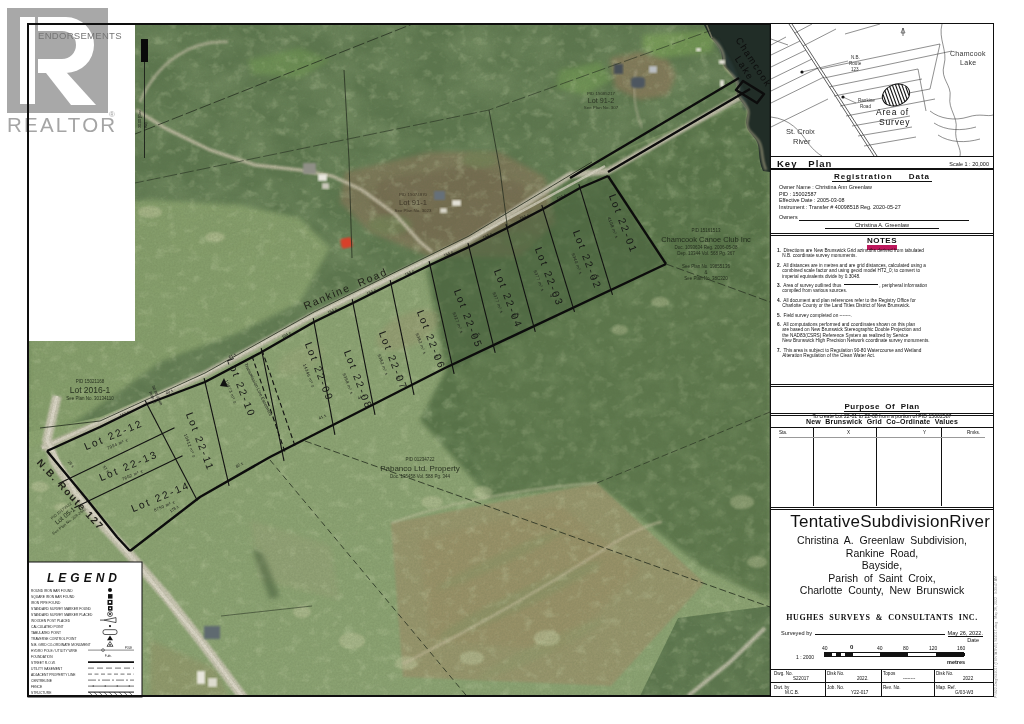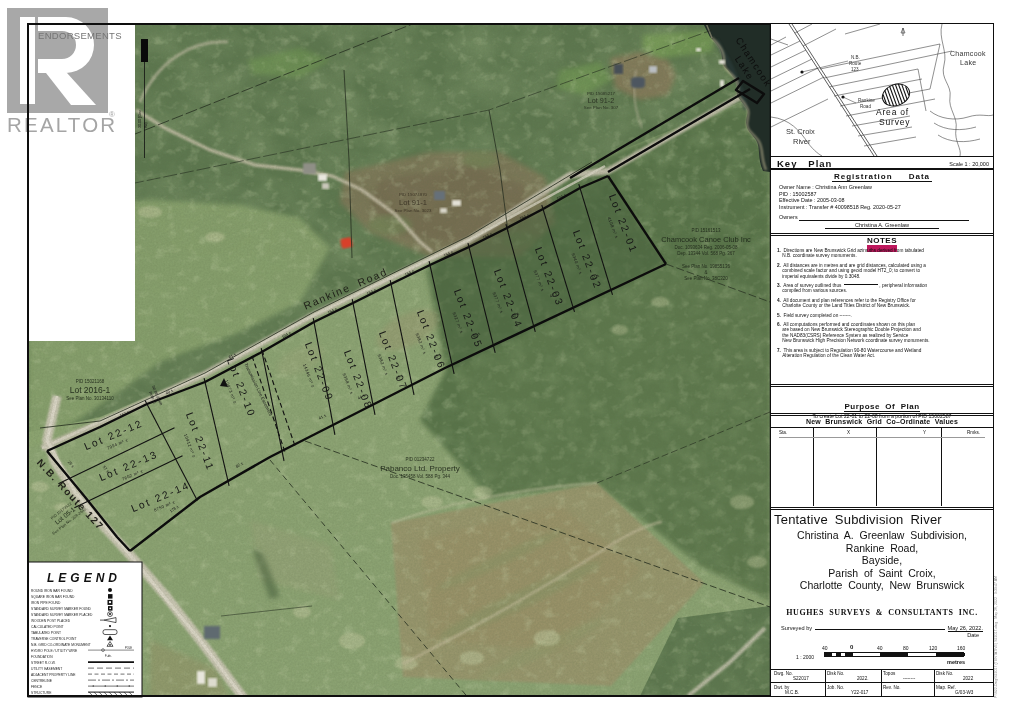--- a/index.html
+++ b/index.html
@@ -520,21 +520,21 @@
       </div>
 <div style="position:absolute;left:0;top:146px;width:222px;height:79px;">
 <div style="text-align:center;font-size:8px;font-weight:bold;letter-spacing:1px;margin-top:2px;"><span style="border-bottom:1px solid #111;padding:0 2px;">Registration&nbsp;&nbsp;&nbsp;&nbsp;&nbsp;Data</span></div>
 <div style="font-size:5.4px;line-height:6.6px;margin:3px 0 0 8px;">
 Owner Name : Christina Ann Greenlaw<br>PID : 15002587<br>Effective Date : 2005-03-08<br>Instrument : Transfer # 40098518 Reg. 2020-05-27</div>
 <div style="font-size:5.4px;margin:4px 0 0 8px;">Owners <span style="display:inline-block;width:170px;border-bottom:0.7px solid #111;">&nbsp;</span></div>
 <div style="font-size:5.6px;text-align:center;margin-top:1px;"><span style="border-bottom:0.7px solid #111;padding:0 30px;">Christina  A.  Greenlaw</span></div>
 </div>
 <div style="position:absolute;left:0;top:209px;width:222px;height:2.5px;border-top:1px solid #111;border-bottom:1px solid #111;"></div>
 <div style="position:absolute;left:0;top:212px;width:222px;height:148px;">
-<div style="text-align:center;font-size:8px;font-weight:bold;letter-spacing:0.5px;"><span style="border-bottom:7px solid #be185d;margin-top:28px;">NOTES</span></div>
+<div style="text-align:center;font-size:8px;font-weight:bold;letter-spacing:0.5px;"><span style="border-bottom:5px solid #be185d;margin-top:28px;">NOTES</span></div>
 <div style="font-size:4.7px;line-height:5.4px;margin:3px 4px 0 6px;">
 <div style="margin-bottom:4px;"><b>1.</b>&nbsp; Directions are New Brunswick Grid azimuths derived from tabulated<br>&nbsp;&nbsp;&nbsp;&nbsp;N.B. coordinate survey monuments.</div>
 <div style="margin-bottom:4px;"><b>2.</b>&nbsp; All distances are in metres and are grid distances, calculated using a<br>&nbsp;&nbsp;&nbsp;&nbsp;combined scale factor and using geoid model HT2_0; to convert to<br>&nbsp;&nbsp;&nbsp;&nbsp;imperial equivalents divide by 0.3048.</div>
 <div style="margin-bottom:4px;"><b>3.</b>&nbsp; Area of survey outlined thus &nbsp;<span style="display:inline-block;width:34px;border-bottom:1.6px solid #111;vertical-align:2px;"></span>&nbsp;, peripheral information<br>&nbsp;&nbsp;&nbsp;&nbsp;compiled from various sources.</div>
 <div style="margin-bottom:4px;"><b>4.</b>&nbsp; All document and plan references refer to the Registry Office for<br>&nbsp;&nbsp;&nbsp;&nbsp;Charlotte County or the Land Titles District of New Brunswick.</div>
 <div style="margin-bottom:4px;"><b>5.</b>&nbsp; Field survey completed on -------.</div>
 <div style="margin-bottom:4px;"><b>6.</b>&nbsp; All computations performed and coordinates shown on this plan<br>&nbsp;&nbsp;&nbsp;&nbsp;are based on New Brunswick Stereographic Double Projection and<br>&nbsp;&nbsp;&nbsp;&nbsp;the NAD83(CSRS) Reference System as realized by Service<br>&nbsp;&nbsp;&nbsp;&nbsp;New Brunswick High Precision Network coordinate survey monuments.</div>
 <div><b>7.</b>&nbsp; This area is subject to Regulation 90-80 Watercourse and Wetland<br>&nbsp;&nbsp;&nbsp;&nbsp;Alteration Regulation of the Clean Water Act.</div>
 </div>
       </div>
@@ -552,21 +552,21 @@
 <span style="position:absolute;left:152px;top:2px;font-size:4.6px;">Y</span>
 <span style="position:absolute;left:196px;top:2px;font-size:4.6px;">Rmks.</span>
 <span style="position:absolute;left:42px;top:0;width:1px;height:78px;background:#111;"></span>
 <span style="position:absolute;left:105px;top:0;width:1px;height:78px;background:#111;"></span>
 <span style="position:absolute;left:170px;top:0;width:1px;height:78px;background:#111;"></span>
 <span style="position:absolute;left:8px;top:9px;width:206px;height:0.5px;background:#999;"></span>
 </div>
       </div>
 <div style="position:absolute;left:0;top:483px;width:222px;height:2.5px;border-top:1px solid #111;border-bottom:1px solid #111;"></div>
 <div style="position:absolute;left:0;top:486px;width:222px;">
-<div style="font-size:13px;letter-spacing:0.2px;margin-top:2px;display:flex;justify-content:flex-start;padding:0 3px;gap:7px;">
+<div style="font-size:17px;letter-spacing:0.2px;margin-top:2px;display:flex;justify-content:flex-end;padding:0 3px;">
           <span>Tentative</span>
           <span>Subdivision</span>
           <span>River</span>
         </div>
 <div style="text-align:center;font-size:10.5px;margin-top:2px;line-height:12.5px;">Christina&nbsp; A.&nbsp; Greenlaw&nbsp; Subdivision,<br>Rankine&nbsp; Road,<br>Bayside,<br>Parish&nbsp; of&nbsp; Saint&nbsp; Croix,<br>Charlotte&nbsp; County,&nbsp; New&nbsp; Brunswick</div>
 <div style="text-align:center;font-size:8px;font-weight:bold;margin-top:16px;font-family:'Liberation Serif',serif;letter-spacing:0.6px;">HUGHES&nbsp; SURVEYS&nbsp; &amp;&nbsp; CONSULTANTS&nbsp; INC.</div>
 <div style="position:relative;font-size:5.6px;margin-top:8px;">
 <span style="position:absolute;left:10px;">Surveyed by</span>
 <span style="position:absolute;left:44px;top:4px;width:130px;border-bottom:0.7px solid #111;"></span>
 <span style="position:absolute;right:10px;border-bottom:0.7px solid #111;">May 26, 2022.</span>

